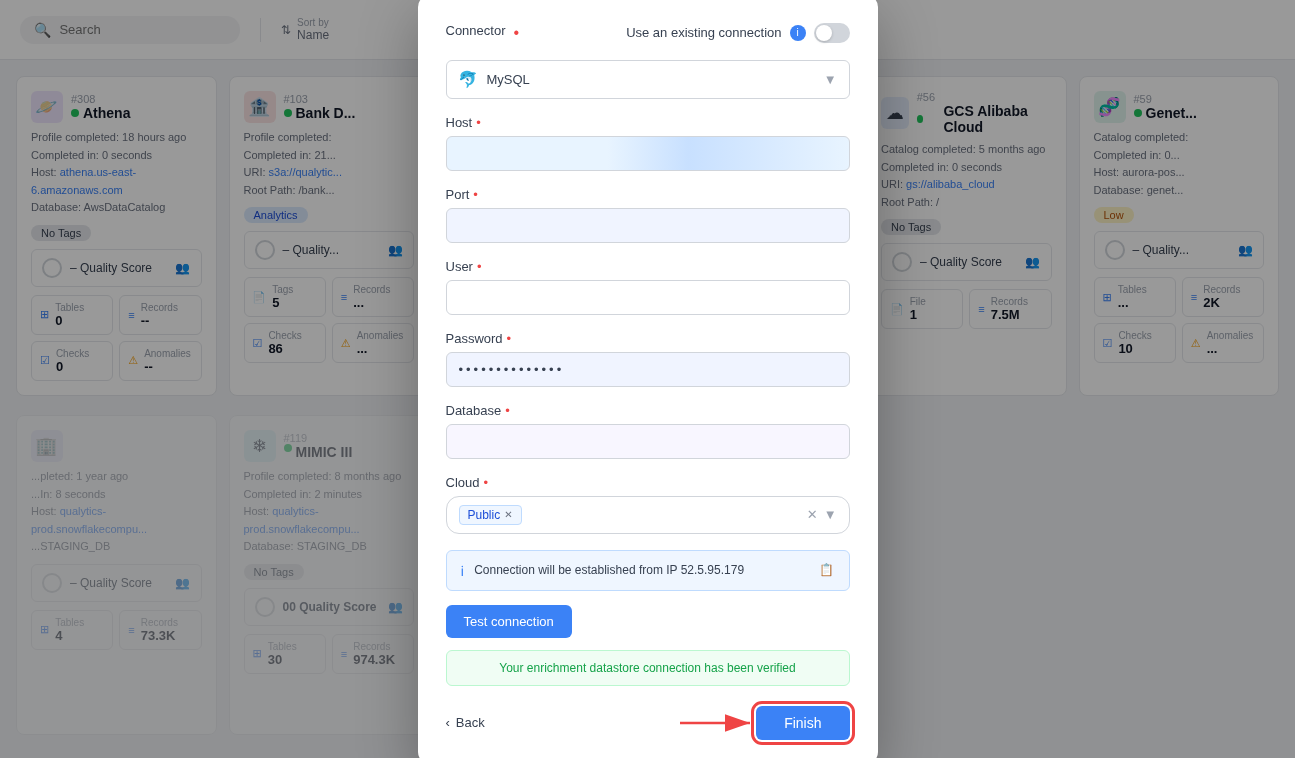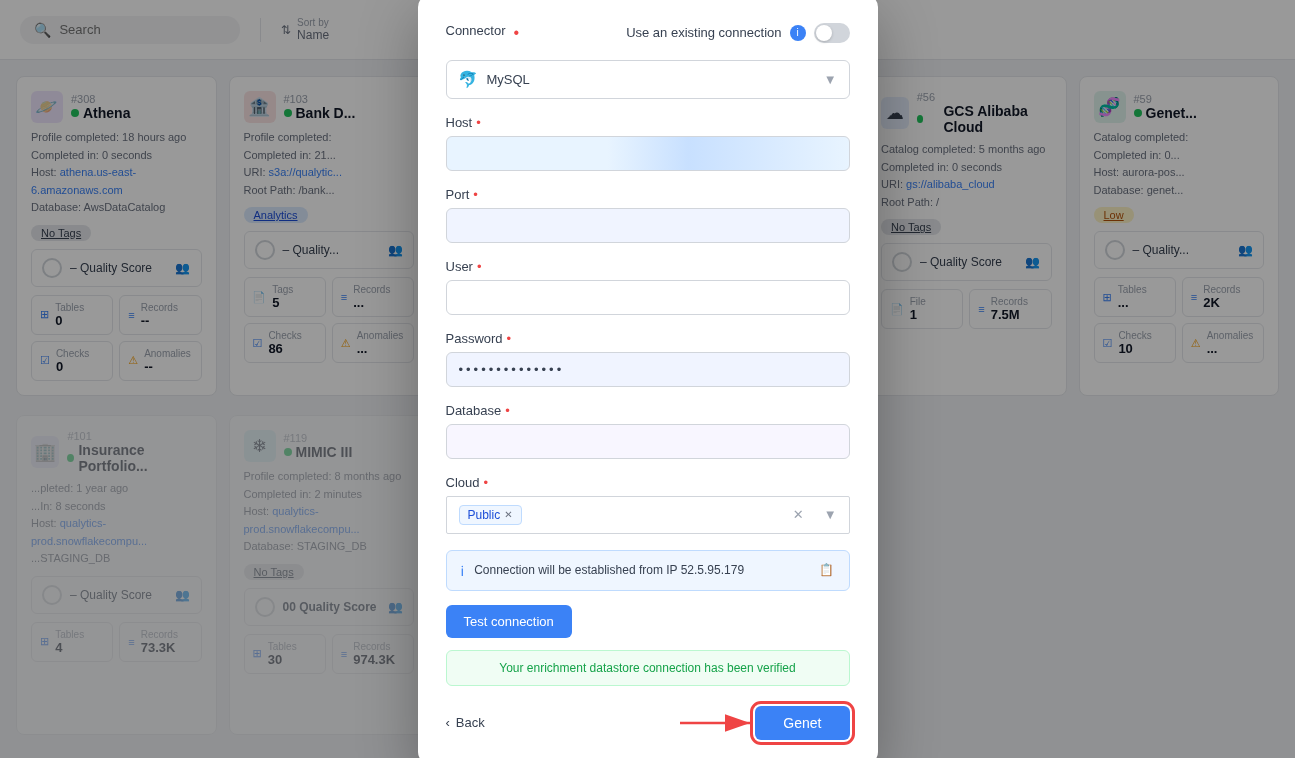--- a/index.html
+++ b/index.html
@@ -46,21 +46,21 @@
     }
 
     .card-header { display: flex; align-items: center; gap: 8px; margin-bottom: 6px; }
     .card-num { font-size: 11px; color: #9ca3af; }
     .card-title { font-size: 14px; font-weight: 600; color: #111827; }
     .card-icon { width: 32px; height: 32px; border-radius: 6px; display: flex; align-items: center; justify-content: center; }
 
     .card-meta { font-size: 11px; color: #6b7280; line-height: 1.6; margin-bottom: 8px; }
     .card-meta a { color: #3b82f6; text-decoration: none; }
 
-    .tag { display: inline-block; background: #e5e7eb; border-radius: 12px; padding: 2px 10px; font-size: 11px; color: #374151; margin-bottom: 8px; text-decoration: underline; }
+    .tag { display: inline-block; background: #e5e7eb; border-radius: 12px; padding: 2px 10px; font-size: 11px; color: #374151; margin-bottom: 8px; }
     .tag-analytics { background: #dbeafe; color: #1d4ed8; }
     .tag-low { background: #fef3c7; color: #b45309; }
 
     .quality-row {
       display: flex; align-items: center; justify-content: space-between;
       border: 1px solid #e5e7eb; border-radius: 6px; padding: 8px 10px;
       margin-bottom: 8px; font-size: 12px; color: #374151;
     }
 
     .stats-grid { display: grid; grid-template-columns: 1fr 1fr; gap: 6px; }
@@ -130,23 +130,23 @@
     .select-icon { display: flex; align-items: center; gap: 8px; }
 
     .input-field {
       width: 100%; border: 1px solid #d1d5db; border-radius: 6px;
       padding: 9px 12px; font-size: 13px; color: #374151;
       background: #fff; outline: none;
     }
     .input-filled { background: #f8f9ff; }
 
     .teams-input {
-      width: 100%; border: 1px solid #d1d5db; border-radius: 2px;
+      width: 100%; border: 1px solid #d1d5db; border-radius: 13px;
       padding: 6px 12px; font-size: 13px; color: #374151;
-      background: #fff; display: flex; align-items: center; gap: 20px; flex-wrap: wrap;
+      background: #fff; display: flex; align-items: center; gap: 6px; flex-wrap: wrap;
       min-height: 38px;
     }
 
     .tag-public {
       background: #eff6ff; color: #1d4ed8; border: 1px solid #bfdbfe;
       border-radius: 4px; padding: 2px 8px; font-size: 12px;
       display: flex; align-items: center; gap: 4px;
     }
 
     .tag-x { cursor: pointer; color: #6b7280; font-size: 10px; }
@@ -540,27 +540,20 @@
           </div>
         </div>
     </div>
   </div>
 
   <div class="card" style="opacity:0.5;">
     <div class="card-header">
       <div class="card-icon" style="background:#6366f120;">
         <span style="font-size:18px;">🏢</span>
       </div>
-      <div>
-        <div class="card-num">#101</div>
-        <div style="display:flex;align-items:center;gap:4px;">
-          <span class="dot dot-green"></span>
-          <span class="card-title">Insurance Portfolio...</span>
-        </div>
-      </div>
     </div>
     <div class="card-meta">
       ...pleted: 1 year ago<br>
       ...In: 8 seconds<br>
       Host: <a>qualytics-prod.snowflakecompu...</a><br>
       ...STAGING_DB
     </div>
     <div class="quality-row">
       <div style="display:flex;align-items:center;gap:8px;">
         <div style="width:20px;height:20px;border-radius:50%;border:2px solid #d1d5db;"></div>
@@ -586,21 +579,21 @@
     </div>
   </div>
 
   <div class="card" style="opacity:0.5;">
     <div class="card-header">
       <div class="card-icon" style="background:#06b6d420;">
         <span style="font-size:18px;">❄</span>
       </div>
       <div>
         <div class="card-num">#119</div>
-        <div style="display:flex;align-items:center;gap:4px;">
+        <div style="display:flex;align-items:flex-start;gap:4px;">
           <span class="dot dot-green"></span>
           <span class="card-title">MIMIC III</span>
         </div>
       </div>
     </div>
     <div class="card-meta">
       Profile completed: 8 months ago<br>
       Completed in: 2 minutes<br>
       Host: <a>qualytics-prod.snowflakecompu...</a><br>
       Database: STAGING_DB
@@ -739,19 +732,19 @@
         <svg width="80" height="30" viewBox="0 0 80 30" style="position:absolute; right:90px; top:50%; transform:translateY(-50%);">
           <defs>
             <marker id="arrowhead" markerWidth="10" markerHeight="7" refX="10" refY="3.5" orient="auto">
               <polygon points="0 0, 10 3.5, 0 7" fill="#ef4444"></polygon>
             </marker>
           </defs>
           <line x1="0" y1="15" x2="70" y2="15" stroke="#ef4444" stroke-width="2.5" marker-end="url(#arrowhead)"></line>
         </svg>
 
         <button class="btn-finish">
-          <span>Genet</span>
+          <span>Finish</span>
         </button>
       </div>
     </div>
 
   </div>
 </div>
 
 </body></html>

